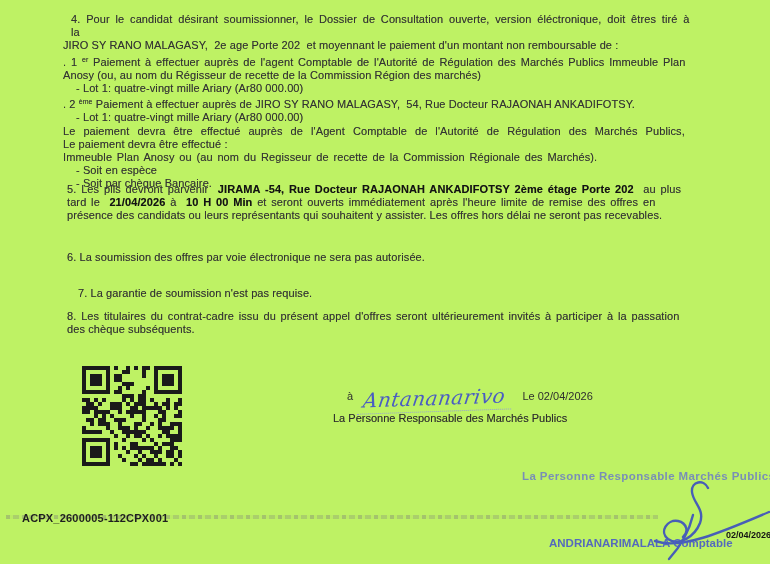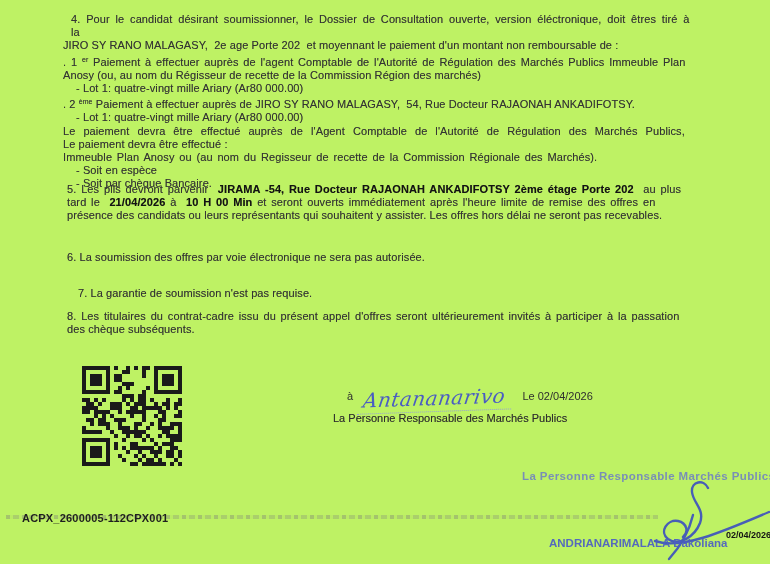--- a/index.html
+++ b/index.html
@@ -401,18 +401,18 @@
   <div class="stamp-role">La Personne Responsable Marchés Publics</div>
 
   <svg class="sig-svg" viewBox="0 0 175 84">
     <g fill="none" stroke="#3b4ec0" stroke-width="2.4" stroke-linecap="round" opacity="0.9">
       <path d="M110,10 c-4,-9 -17,-7 -16,4 c1,11 13,17 8,31 c-5,13 -21,24 -32,16 c-9,-7 -1,-20 10,-18 c9,2 11,11 5,16"></path>
       <path d="M57,63 c25,9 65,-8 114,-29"></path>
       <path d="M95,37 c-4,17 -14,33 -24,44"></path>
     </g>
   </svg>
 
-  <div class="signer-name">ANDRIANARIMALALA Bakoliana</div>
+  <div class="signer-name">ANDRIANARIMALALA Comptable</div>
   <div class="stamp-date">02/04/2026</div>
 
   <div class="footer-code">ACPX_2600005-112CPX001</div>
 
 </div>
 
 </body></html>

